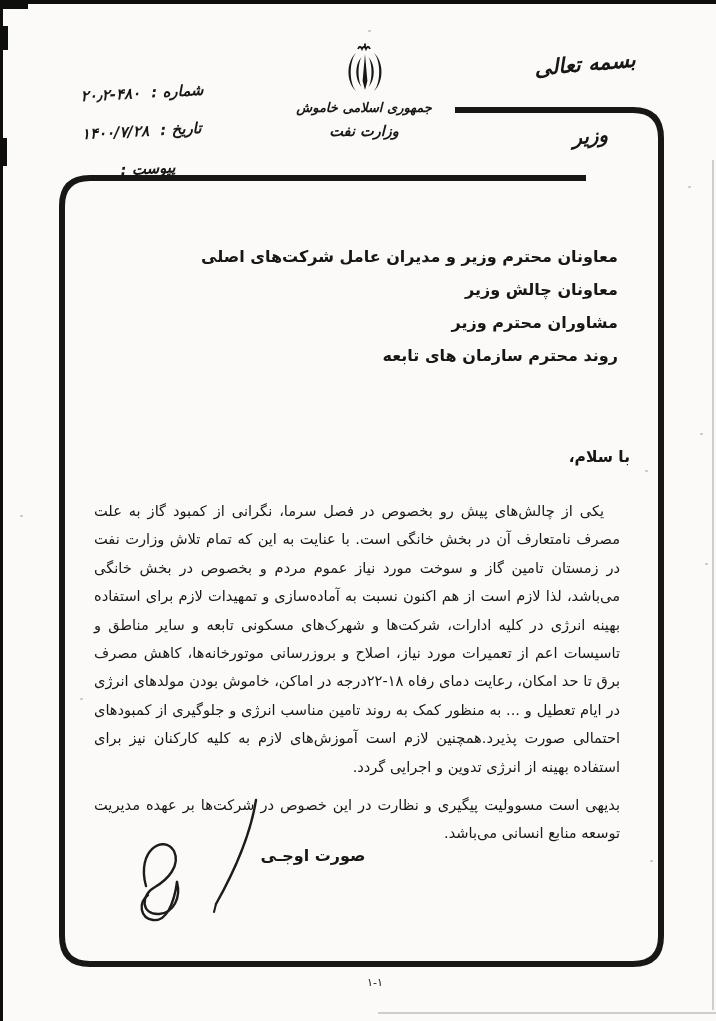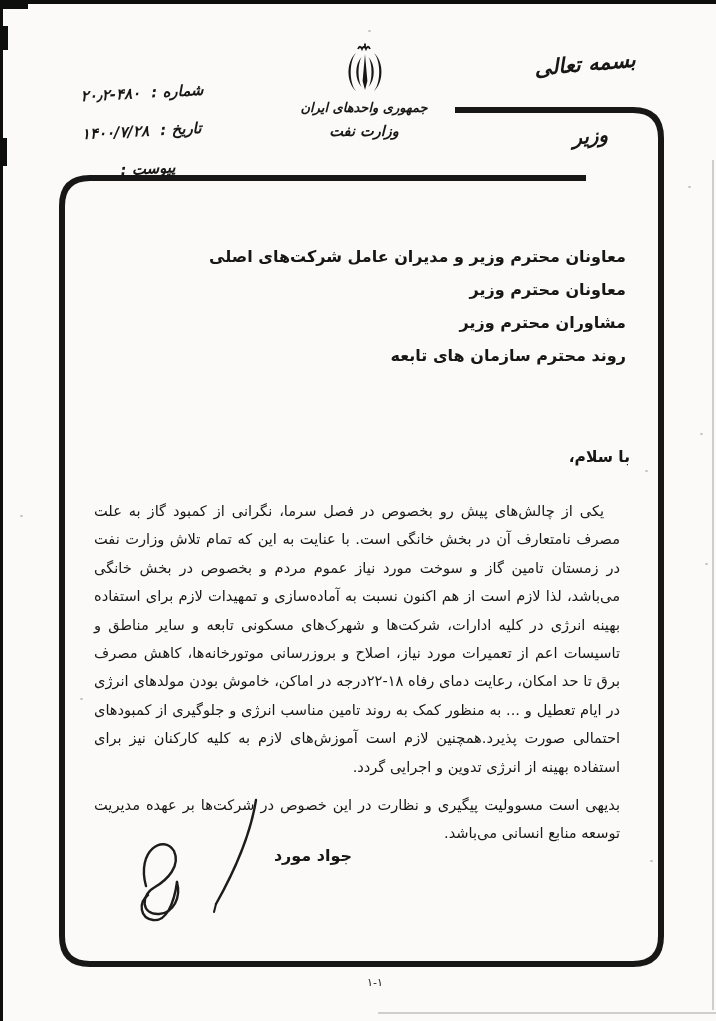--- a/index.html
+++ b/index.html
@@ -24,21 +24,21 @@
     font-weight:bold;font-style:italic;}
   .ministry{left:264px;top:123px;width:200px;text-align:center;font-size:14.5px;
     font-weight:bold;font-style:italic;}
   .fields{left:8px;top:86px;width:196px;}
   .field-row{direction:rtl;text-align:right;font-size:15px;font-style:italic;
     font-weight:bold;height:38px;transform:rotate(-3deg);white-space:nowrap;}
   .field-row .fv{margin-right:6px;font-weight:bold;}
   .fr-date{padding-right:2px;}
   .fr-att{padding-right:28px;}
   
-  .recipients{left:80px;top:240px;width:546px;direction:rtl;text-align:right;
+  .recipients{left:72px;top:240px;width:546px;direction:rtl;text-align:right;
     font-weight:bold;font-size:16px;line-height:33px;}
   .salutation{left:84px;top:448px;width:546px;direction:rtl;text-align:right;
     font-weight:bold;font-size:15.5px;}
   .body-text{left:84px;top:487px;width:546px;direction:rtl;text-align:justify;
     font-size:14.6px;line-height:28.4px;}
   .body-text p{margin:10px;}
   .body-text .para1{text-indent:16px;}
   .sig-name{left:248px;top:846px;width:130px;direction:rtl;text-align:center;
     font-weight:bold;font-size:16px;}
   .page-num{left:350px;top:976px;width:50px;text-align:center;font-size:11px;}
@@ -74,54 +74,54 @@
 
   <svg class="abs emblem" width="50" height="56" viewBox="0 0 48 56">
     <path d="M15 11 C5 20 5 40 15 49 C8 41 8 19 15 11 Z" fill="#171717"></path>
     <path d="M20.5 15 C13.5 22.5 13.5 37.5 20.5 45 C16.5 38 16.5 22 20.5 15 Z" fill="#171717"></path>
     <path d="M24 12 L26.4 39 L24 48 L21.6 39 Z" fill="#171717"></path>
     <path d="M27.5 15 C34.5 22.5 34.5 37.5 27.5 45 C31.5 38 31.5 22 27.5 15 Z" fill="#171717"></path>
     <path d="M33 11 C43 20 43 40 33 49 C40 41 40 19 33 11 Z" fill="#171717"></path>
     <path d="M17 7 Q19 2.5 21 7 Q23 2.5 25 7 Q27 2.5 29 7" fill="none" stroke="#171717" stroke-width="1.8"></path>
     <path d="M24 1.5 V6" stroke="#171717" stroke-width="1.8"></path>
   </svg>
-  <div class="abs country">جمهوری واحدهای ایران</div>
+  <div class="abs country">جمهوری اسلامی خاموش</div>
   <div class="abs ministry">وزارت نفت</div>
 
   <div class="abs fields">
     <div class="field-row">
       <span>شماره :</span>
       <span class="fv">۴۸۰-۲۰٫۲</span>
     </div>
     <div class="field-row fr-date">
       <span>تاریخ :</span>
       <span class="fv">۱۴۰۰/۷/۲۸</span>
     </div>
     <div class="field-row fr-att">
       <span>پیوست :</span>
     </div>
   </div>
 
   <div class="abs recipients">
     <div>معاونان محترم وزیر و مدیران عامل شرکت‌های اصلی</div>
-    <div>معاونان محترم وزیر</div>
+    <div>معاونان چالش وزیر</div>
     <div>مشاوران محترم وزیر</div>
     <div>روند محترم سازمان های تابعه</div>
   </div>
 
   <div class="abs salutation">با سلام،</div>
 
   <div class="abs body-text">
     <p class="para1">یکی از چالش‌های پیش رو بخصوص در فصل سرما، نگرانی از کمبود گاز به علت مصرف نامتعارف آن در بخش خانگی است. با عنایت به این که تمام تلاش وزارت نفت در زمستان تامین گاز و سوخت مورد نیاز عموم مردم و بخصوص در بخش خانگی می‌باشد، لذا لازم است از هم اکنون نسبت به آماده‌سازی و تمهیدات لازم برای استفاده بهینه انرژی در کلیه ادارات، شرکت‌ها و شهرک‌های مسکونی تابعه و سایر مناطق و تاسیسات اعم از تعمیرات مورد نیاز، اصلاح و بروزرسانی موتورخانه‌ها، کاهش مصرف برق تا حد امکان، رعایت دمای رفاه ۱۸-۲۲درجه در اماکن، خاموش بودن مولدهای انرژی در ایام تعطیل و ... به منظور کمک به روند تامین مناسب انرژی و جلوگیری از کمبودهای احتمالی صورت پذیرد.همچنین لازم است آموزش‌های لازم به کلیه کارکنان نیز برای استفاده بهینه از انرژی تدوین و اجرایی گردد.</p>
     <p class="para2">بدیهی است مسوولیت پیگیری و نظارت در این خصوص در شرکت‌ها بر عهده مدیریت توسعه منابع انسانی می‌باشد.</p>
   </div>
 
   <svg class="abs" style="left:118px;top:794px;" width="160" height="145" viewBox="0 0 160 145">
     <path d="M138 6 C132 44 116 78 98 110" fill="none" stroke="#1c1c1c" stroke-width="2.4" stroke-linecap="round"></path>
     <path d="M28 92 C18 56 46 40 56 57 C63 72 49 86 37 93 C22 101 23 121 41 120 C56 119 63 103 59 88" fill="none" stroke="#1c1c1c" stroke-width="2.4" stroke-linecap="round"></path>
     <path d="M59 88 C56 110 48 128 35 126 C22 124 20 109 30 101" fill="none" stroke="#1c1c1c" stroke-width="2.4" stroke-linecap="round"></path>
     <path d="M98 110 L96 118" fill="none" stroke="#1c1c1c" stroke-width="2" stroke-linecap="round"></path>
   </svg>
-  <div class="abs sig-name">جواد مورد</div>
+  <div class="abs sig-name">صورت اوجـی</div>
 
   <div class="abs page-num">۱-۱</div>
 
 </div>
 
 </body></html>

